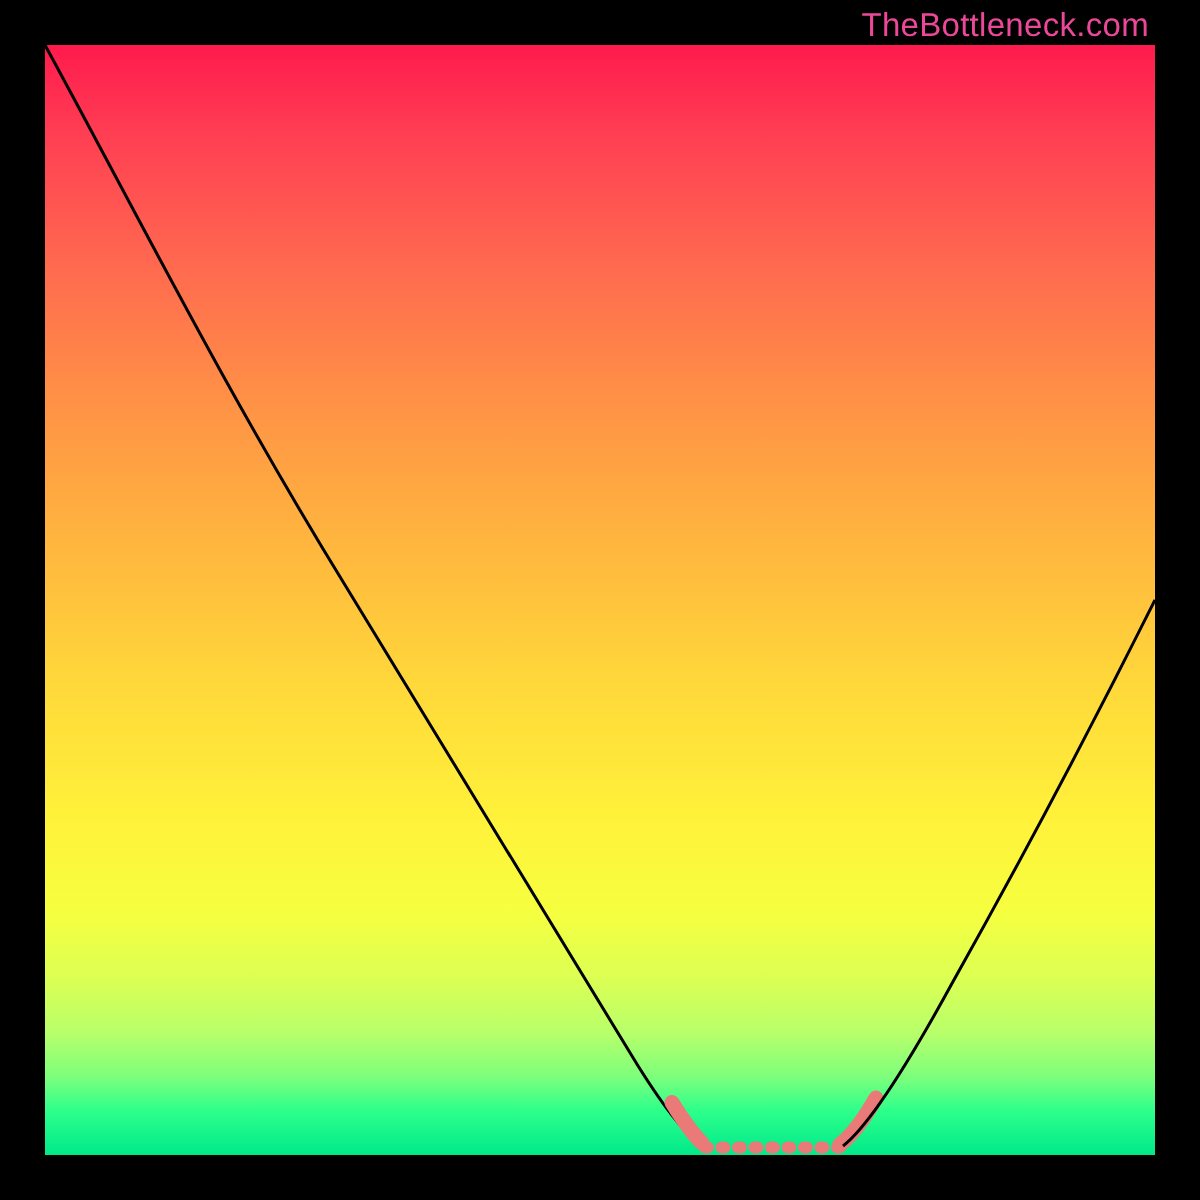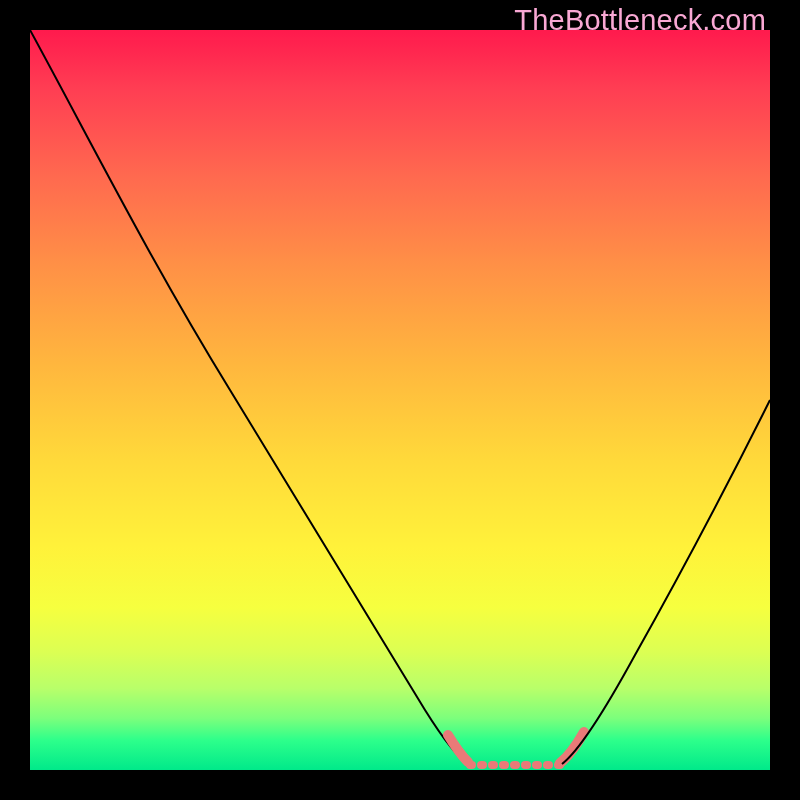--- a/index.html
+++ b/index.html
@@ -36,22 +36,22 @@
       #7cff7c 93%,
       #2dff8b 96%,
       #00e98a 100%
     );
   }
   .watermark {
     position: absolute;
     top: 4px;
     right: 34px;
     font-family: Arial, Helvetica, sans-serif;
-    font-size: 29px;
-    color: #f9a8d4;
+    font-size: 22px;
+    color: #ec4899;
     letter-spacing: 0.2px;
     user-select: none;
   }
   svg.curves {
     position: absolute;
     left: 0;
     top: 0;
     width: 740px;
     height: 740px;
   }

